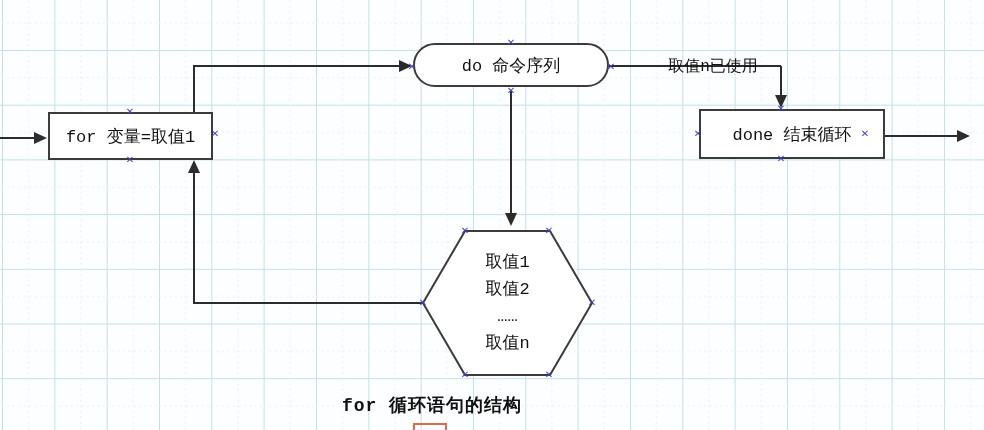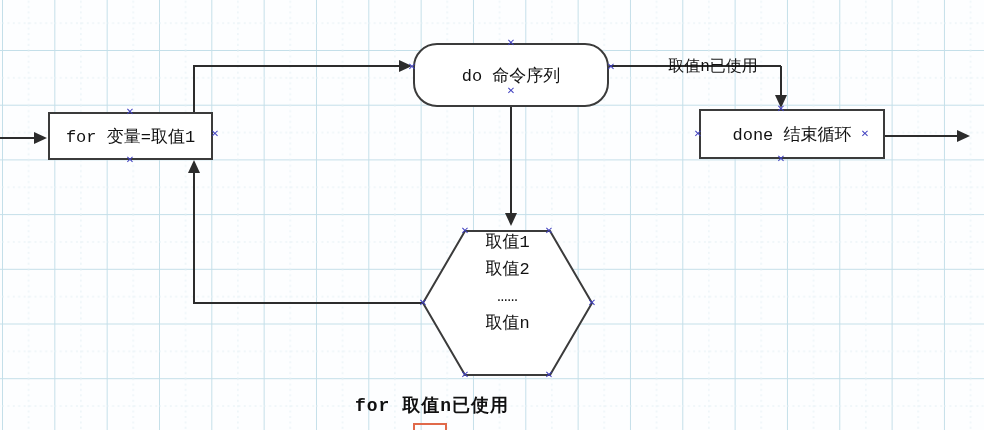--- a/index.html
+++ b/index.html
@@ -17,21 +17,21 @@
   .node{
     position:absolute;background:var(--shape-fill);
     border:2px solid var(--shape-border);box-sizing:border-box;
     display:flex;align-items:center;justify-content:center;
     font-size:17px;white-space:nowrap;
   }
   .stadium{border-radius:24px;}
   .hexwrap{position:absolute;left:421px;top:229px;width:173px;height:148px;}
   .hexlabel{
     position:absolute;left:421px;top:229px;width:173px;height:148px;
-    display:flex;flex-direction:column;align-items:center;
+    display:flex;flex-direction:column;align-items:center;justify-content:center;
     font-size:17px;line-height:27px;text-align:center;
   }
   .seg{position:absolute;background:var(--arrow);}
   .ah{position:absolute;width:0;height:0;}
   .ah-right{border-top:6.5px solid transparent;border-bottom:6.5px solid transparent;border-left:13px solid var(--arrow);}
   .ah-down{border-left:6.5px solid transparent;border-right:6.5px solid transparent;border-top:13px solid var(--arrow);}
   .ah-up{border-left:6.5px solid transparent;border-right:6.5px solid transparent;border-bottom:13px solid var(--arrow);}
   .cp{
     position:absolute;width:12px;height:12px;margin-left:-6px;margin-top:-6px;
     color:var(--connection-point);font-size:10px;line-height:12px;text-align:center;
@@ -88,21 +88,21 @@
   <div>
     <div class="seg" style="left:193px;top:302px;width:230px;height:2px;"></div>
     <div class="seg" style="left:193px;top:173px;width:2px;height:131px;"></div>
     <div class="ah ah-up" style="left:187.5px;top:160px;"></div>
   </div>
 
   <div class="node" style="left:48px;top:112px;width:165px;height:48px;">
     <span>for 变量=取值1</span>
   </div>
 
-  <div class="node stadium" style="left:413px;top:43px;width:196px;height:64px;">
+  <div class="node stadium" style="left:413px;top:43px;width:196px;height:44px;">
     <span>do 命令序列</span>
   </div>
 
   <div class="node" style="left:699px;top:109px;width:186px;height:50px;">
     <span>done 结束循环</span>
   </div>
 
   <svg class="hexwrap" width="173" height="148" xmlns="http://www.w3.org/2000/svg">
     <polygon points="44,2 129,2 171,74 129,146 44,146 2,74" style="fill:var(--shape-fill);stroke:var(--shape-border);stroke-width:2"></polygon>
   </svg>
@@ -128,17 +128,17 @@
   <span class="cp" style="left:865px;top:134px;">✕</span>
 
   <span class="cp" style="left:465px;top:231px;">✕</span>
   <span class="cp" style="left:549px;top:231px;">✕</span>
   <span class="cp" style="left:423px;top:303px;">✕</span>
   <span class="cp" style="left:592px;top:303px;">✕</span>
   <span class="cp" style="left:465px;top:375px;">✕</span>
   <span class="cp" style="left:549px;top:375px;">✕</span>
 
   <div class="edge-label">取值n已使用</div>
-  <div class="caption">for 取值n已使用</div>
+  <div class="caption">for 循环语句的结构</div>
 
   <div class="artifact"></div>
 
 </div>
 
 </body></html>

